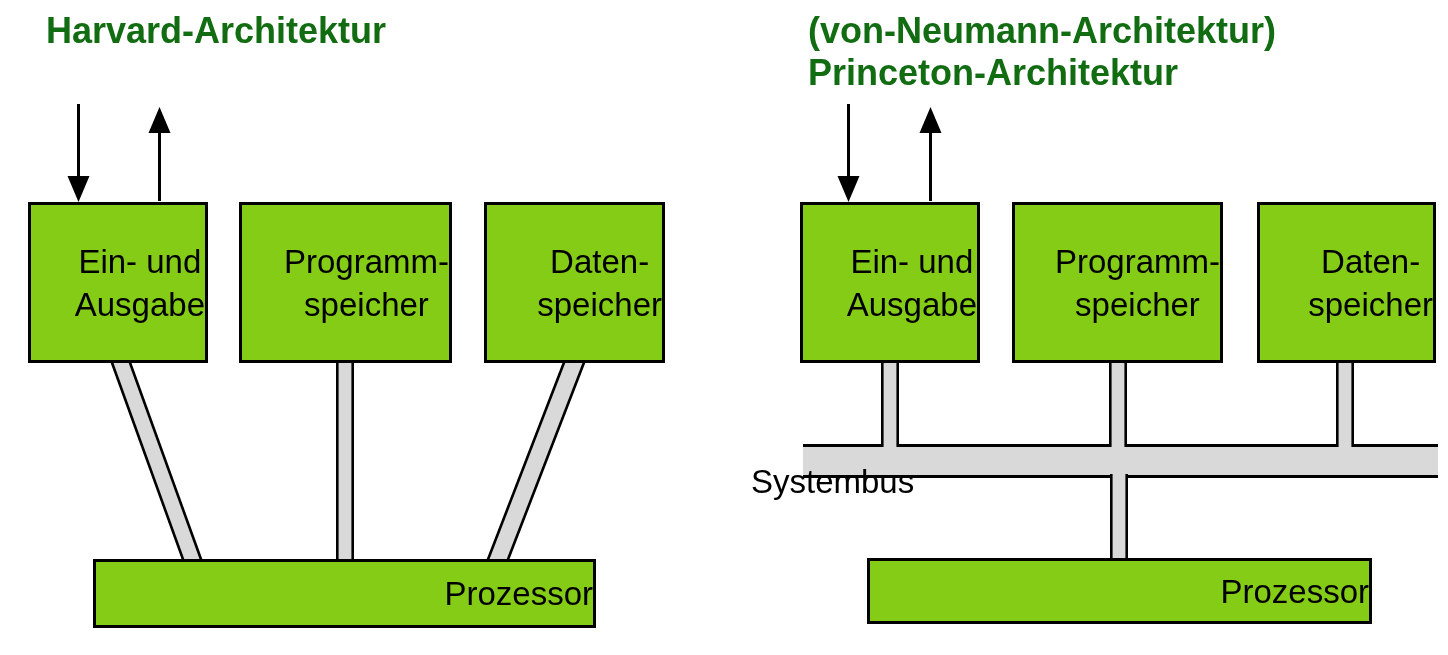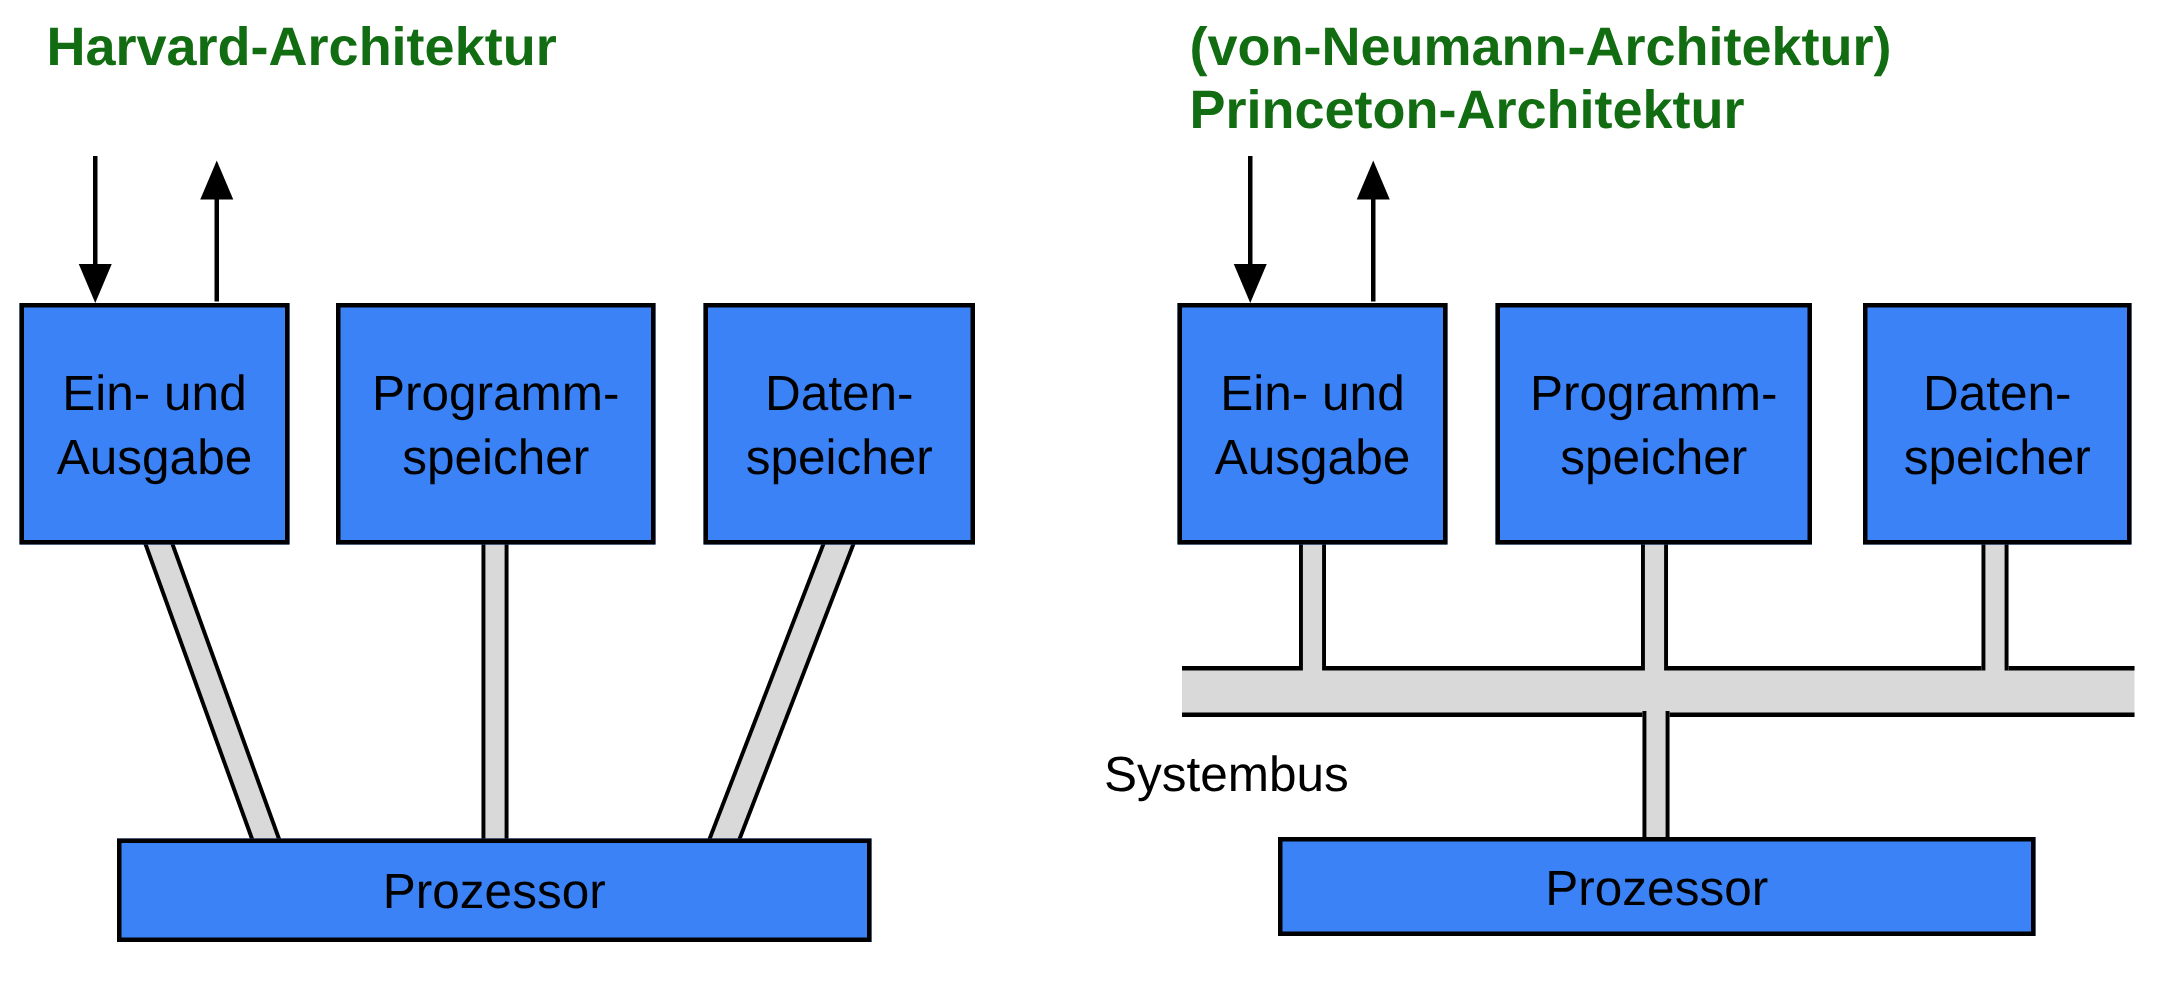--- a/index.html
+++ b/index.html
@@ -2,40 +2,41 @@
 <html><head>
 <meta charset="utf-8">
 <style>
   html,body{margin:0;padding:0;background:#fff;}
   #canvas{
     position:relative;
     width:1428px;height:655px;
     background:#ffffff;
     font-family:"Liberation Sans", sans-serif;
     overflow:hidden;
+    margin-left:15px;
   }
   #diagram-svg{position:absolute;left:0;top:0;z-index:1;}
   .title{
     position:absolute;
     z-index:3;
     font-size:36px;
     font-weight:bold;
     color:#126c12;
     line-height:42px;
     white-space:nowrap;
   }
   .box{
     position:absolute;
     z-index:2;
     box-sizing:border-box;
-    background:#3b82f6;
+    background:#84cc16;
     border:3px solid #000;
     display:flex;
     align-items:center;
-    justify-content:center;
+    justify-content:flex-end;
     text-align:center;
     font-size:33px;
     line-height:43px;
     color:#000;
     white-space:pre-line;
   }
   .bus-label{
     position:absolute;
     z-index:3;
     font-size:33px;
@@ -47,21 +48,21 @@
   #hv-box-io{left:13px;top:202px;width:180px;height:161px;}
   #hv-box-prog{left:224px;top:202px;width:213px;height:161px;}
   #hv-box-data{left:469px;top:202px;width:181px;height:161px;}
   #hv-box-proc{left:78px;top:559px;width:503px;height:69px;}
   
   #pr-title{left:793px;top:10px;}
   #pr-box-io{left:785px;top:202px;width:180px;height:161px;}
   #pr-box-prog{left:997px;top:202px;width:211px;height:161px;}
   #pr-box-data{left:1242px;top:202px;width:179px;height:161px;}
   #pr-box-proc{left:852px;top:558px;width:505px;height:66px;}
-  #pr-bus-label{left:736px;top:497px;}
+  #pr-bus-label{left:736px;top:463px;}
 </style>
 </head>
 <body>
 
 <div id="canvas">
 
   <svg id="diagram-svg" width="1448" height="655" viewBox="0 0 1448 655">
 
     <g>
       <polygon points="95,360 115,360 188,562 168,562" fill="#d9d9d9"></polygon>

